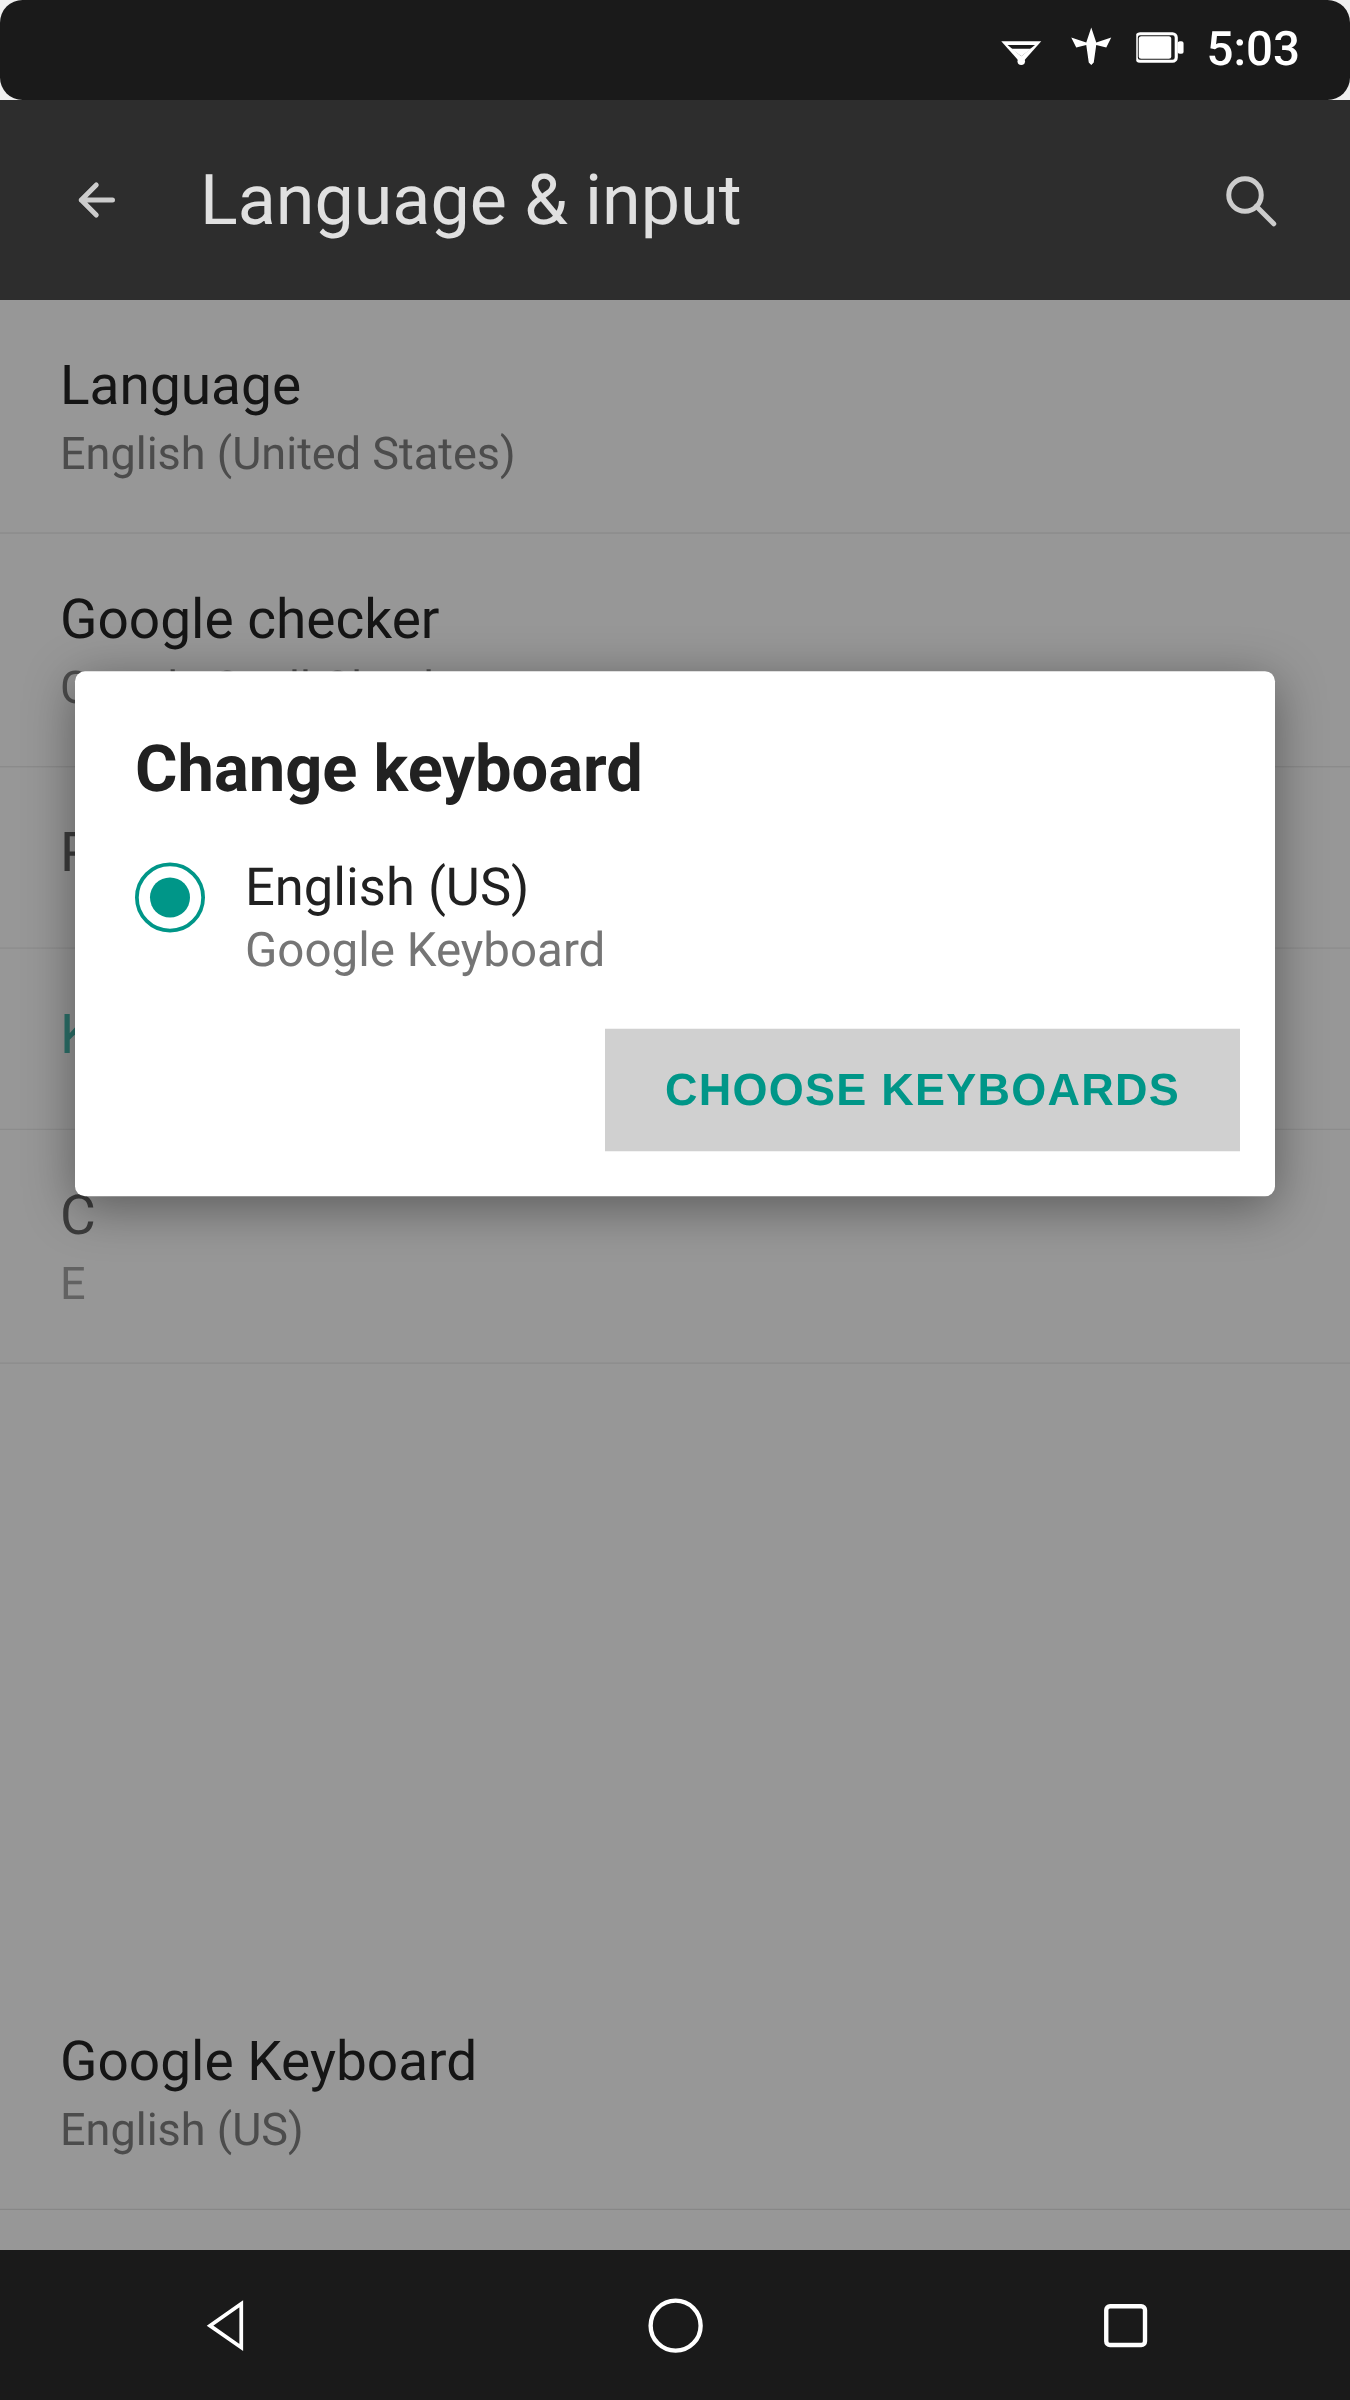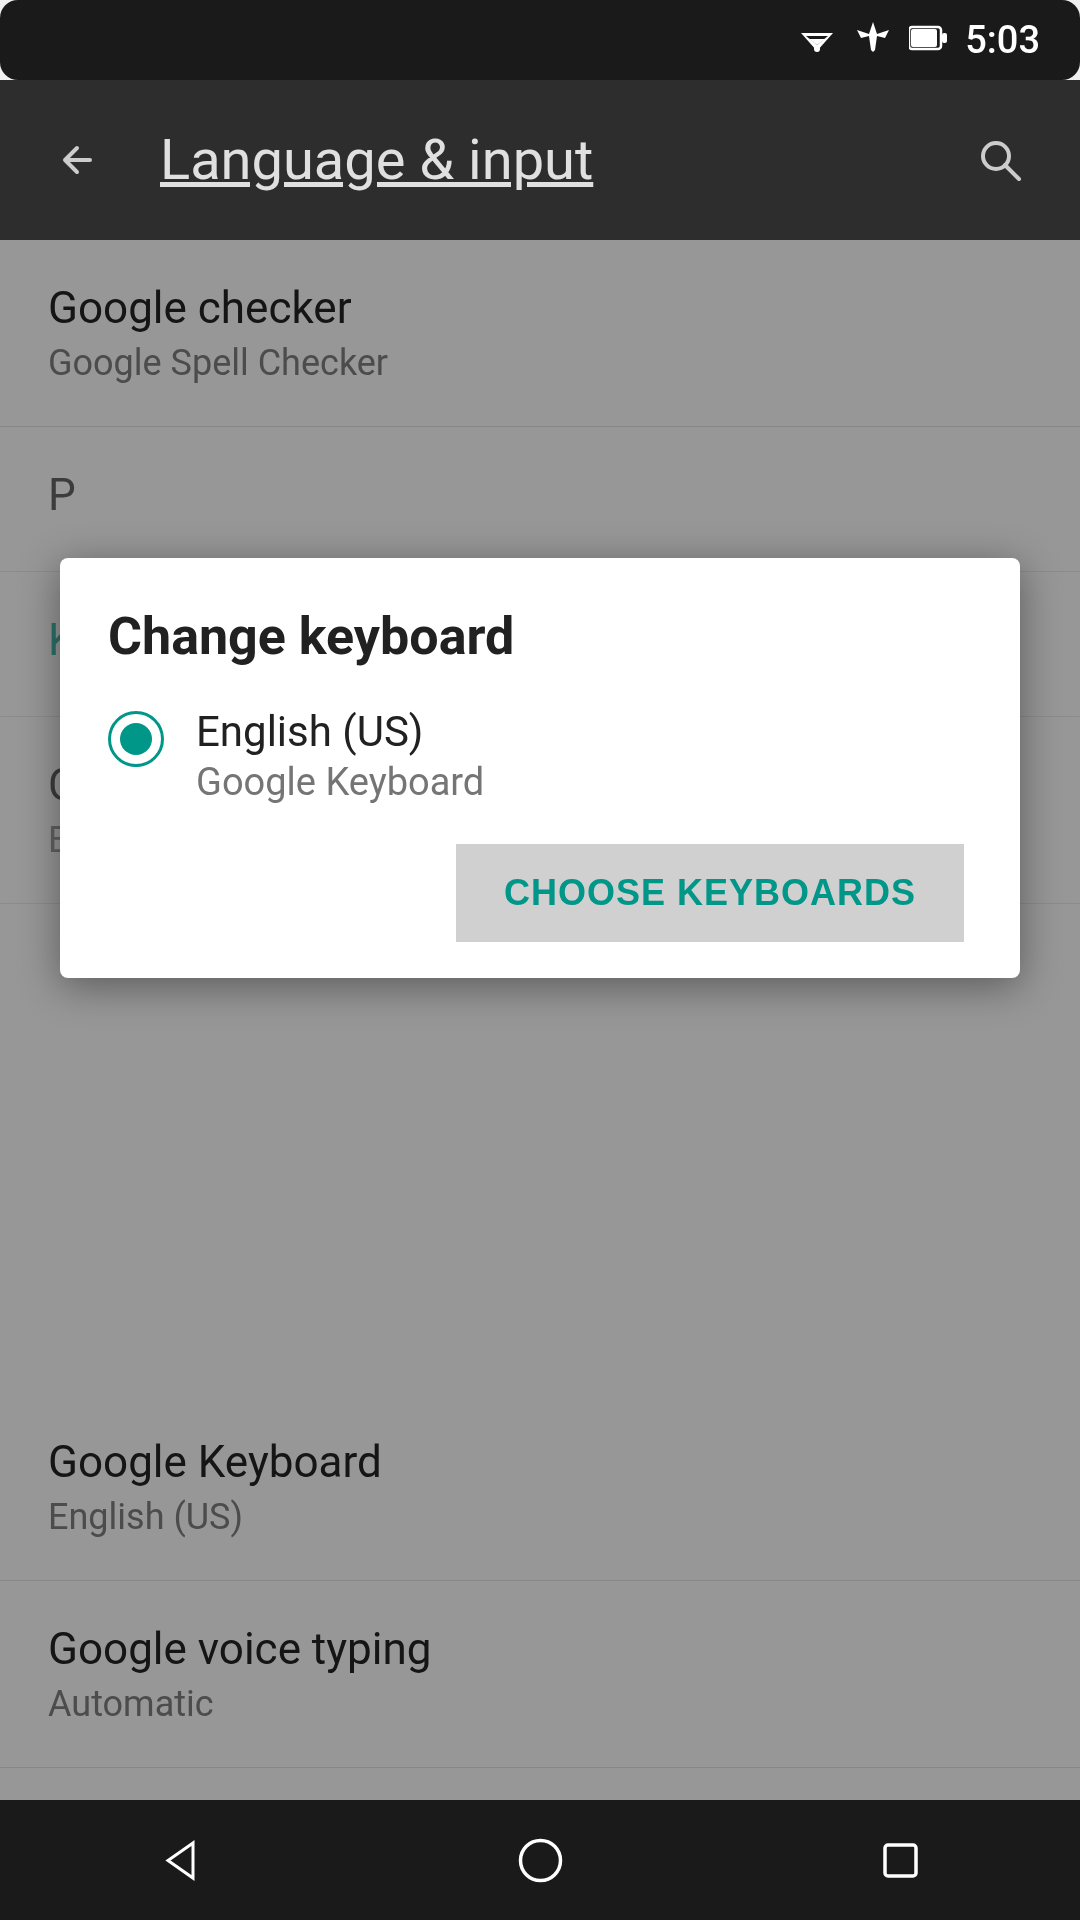--- a/index.html
+++ b/index.html
@@ -47,21 +47,20 @@
       align-items: center;
       padding: 0 40px;
       gap: 40px;
     }
 
     .app-bar-title {
       color: #e0e0e0;
       font-size: 56px;
       font-weight: 400;
       flex: 1;
-      text-decoration: underline;
     }
 
     .back-btn,
     .search-btn {
       color: #cccccc;
       font-size: 52px;
       cursor: pointer;
       background: none;
       border: none;
       display: flex;
@@ -106,27 +105,27 @@
       left: 0;
       width: 100%;
       height: 100%;
       background: rgba(0,0,0,0.35);
       z-index: 10;
     }
 
     
     .dialog {
       position: absolute;
-      top: 318px;
+      top: 297px;
       left: 60px;
       right: 60px;
       background: white;
       border-radius: 8px;
       z-index: 20;
-      padding: 48px 56px 36px 48px;
+      padding: 48px 28px 36px 48px;
       box-shadow: 0 8px 40px rgba(0,0,0,0.4);
     }
 
     .dialog-title {
       font-size: 52px;
       font-weight: 700;
       color: #212121;
       margin-bottom: 40px;
     }
 
@@ -250,20 +249,24 @@
   <button class="search-btn">
     <svg width="50" height="50" viewBox="0 0 50 50" fill="none">
       <circle cx="21" cy="21" r="13" stroke="#cccccc" stroke-width="4"></circle>
       <line x1="30" y1="30" x2="44" y2="44" stroke="#cccccc" stroke-width="4" stroke-linecap="round"></line>
     </svg>
   </button>
 </div>
 
 <div class="content" style="height: 1560px; position: relative;">
 
+  <div class="settings-item">
+    <div class="settings-item-title">Language</div>
+    <div class="settings-item-subtitle">English (United States)</div>
+  </div>
 
   <div class="settings-item">
     <div class="settings-item-title">Google checker</div>
     <div class="settings-item-subtitle">Google Spell Checker</div>
   </div>
 
   <div class="settings-item" style="opacity:0.7;">
     <div class="settings-item-title">P</div>
   </div>
   <div class="settings-item" style="opacity:0.7;">

